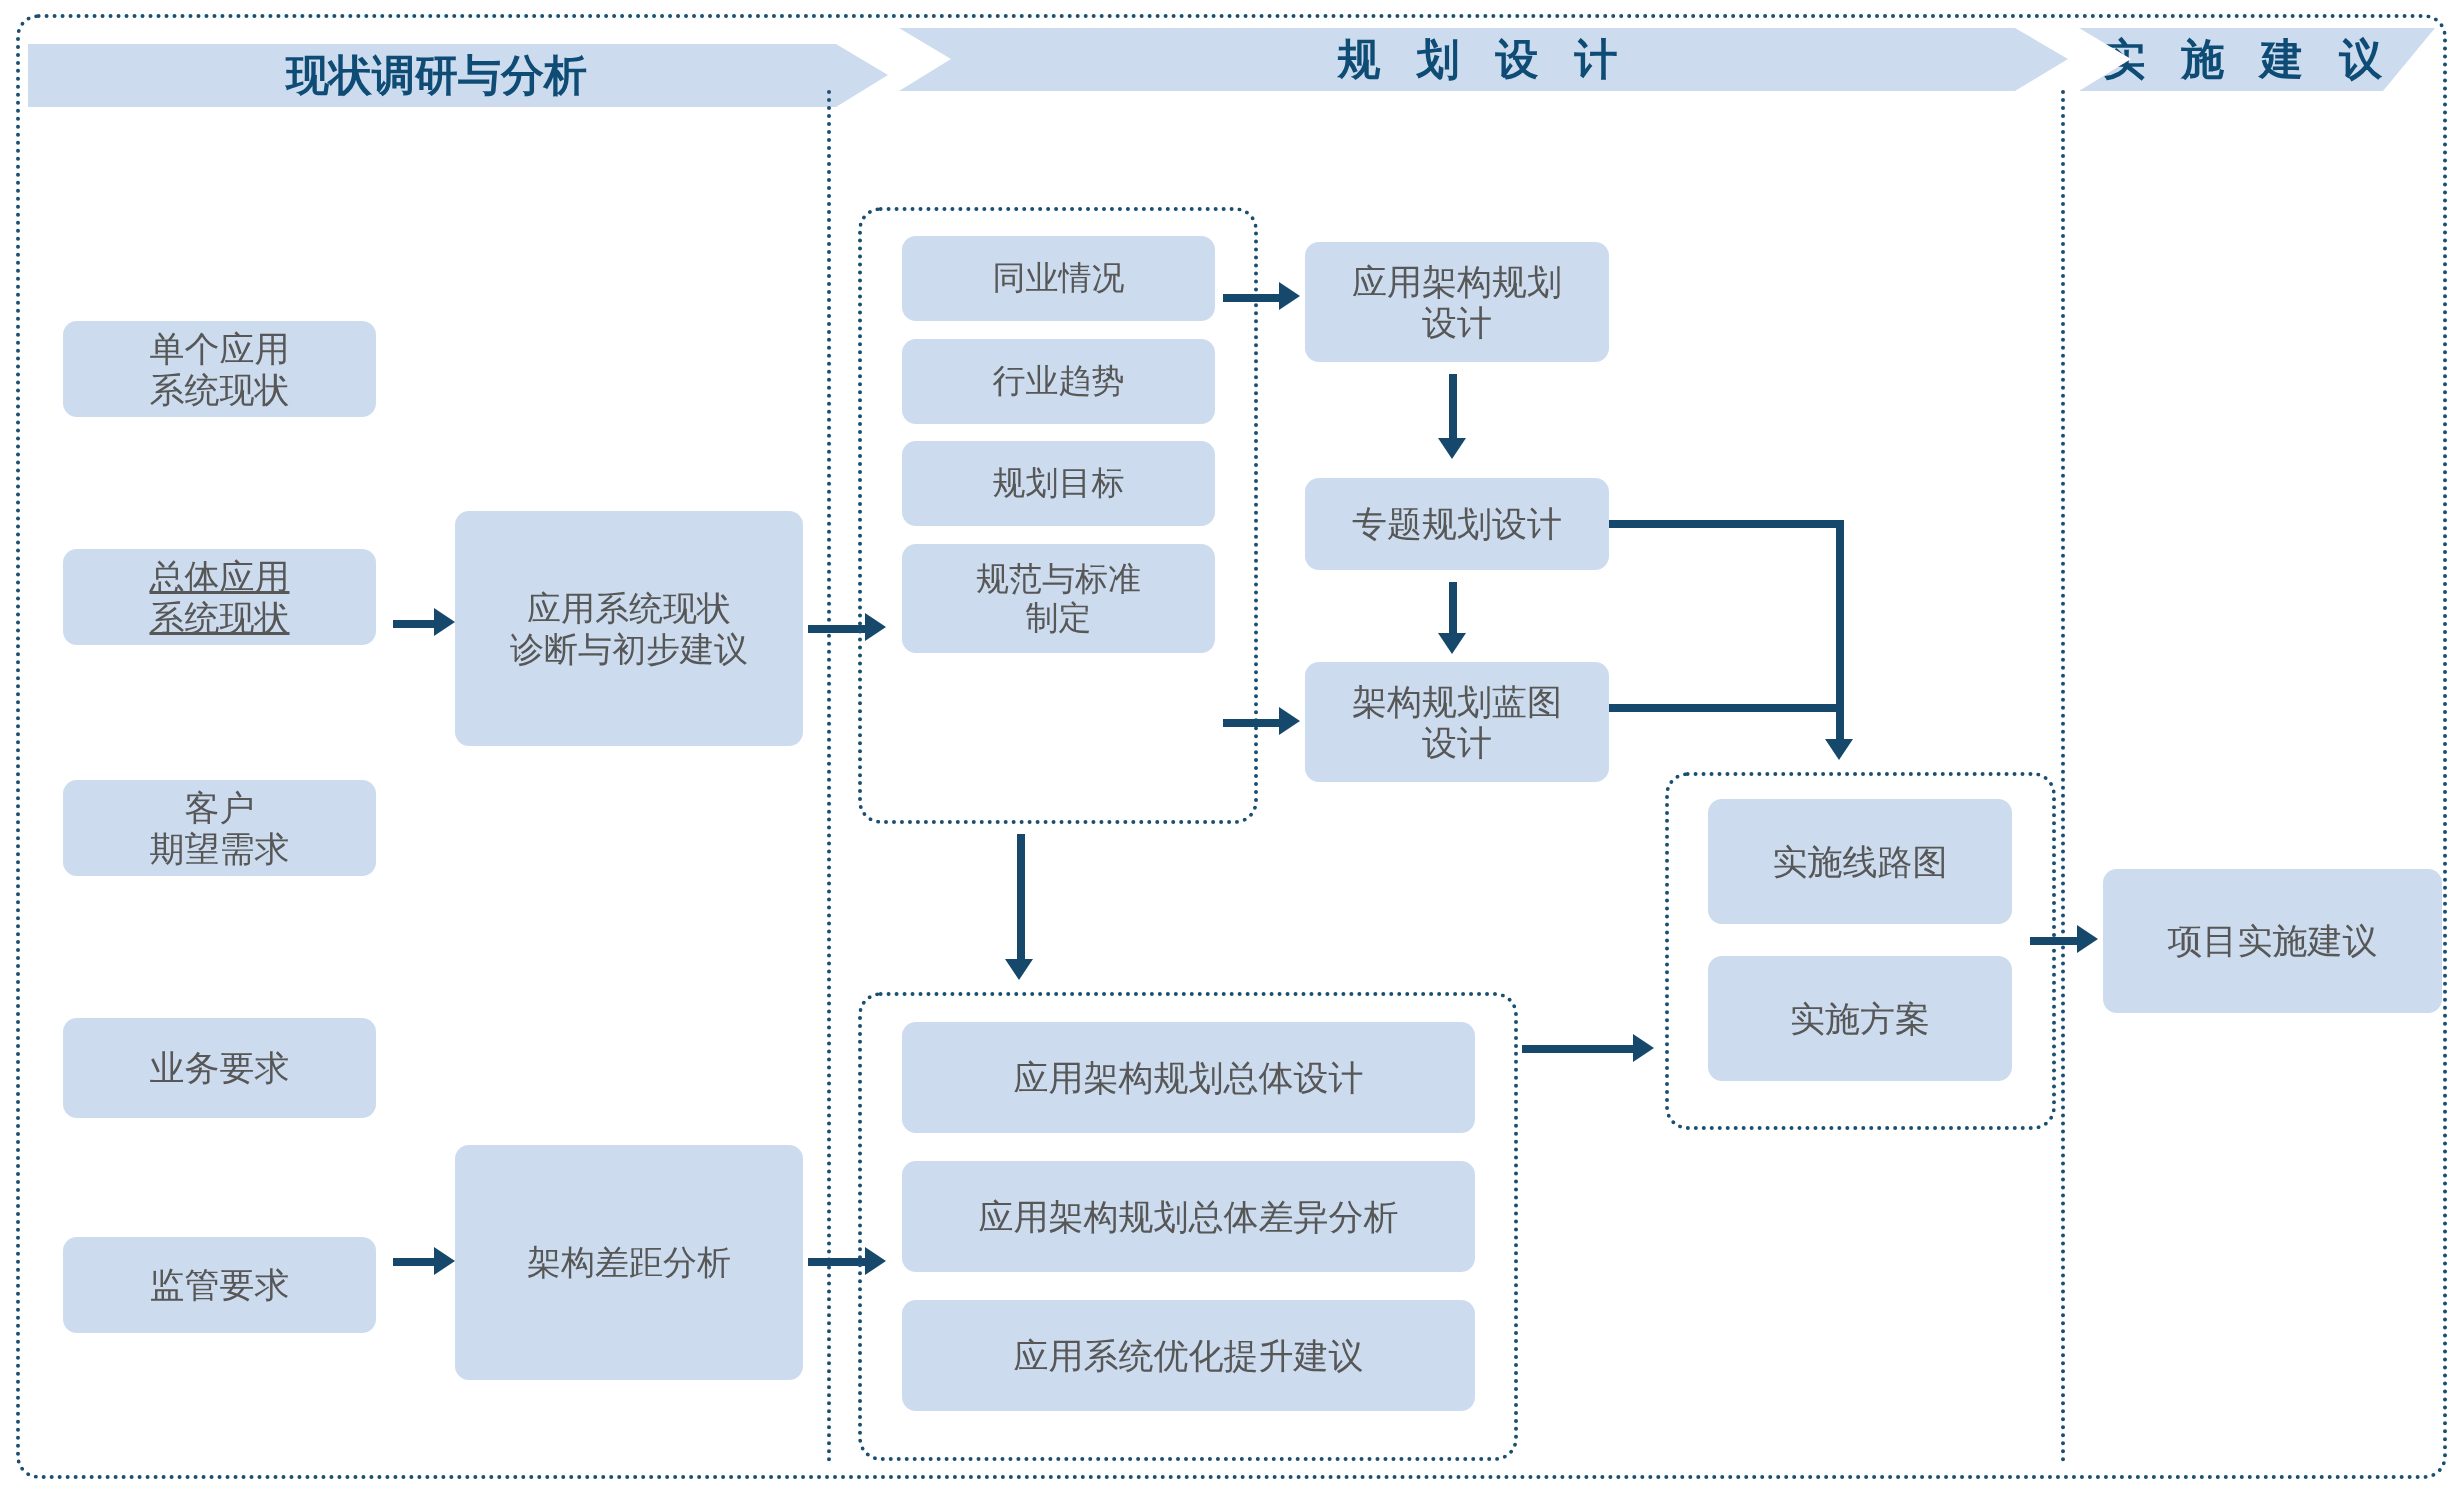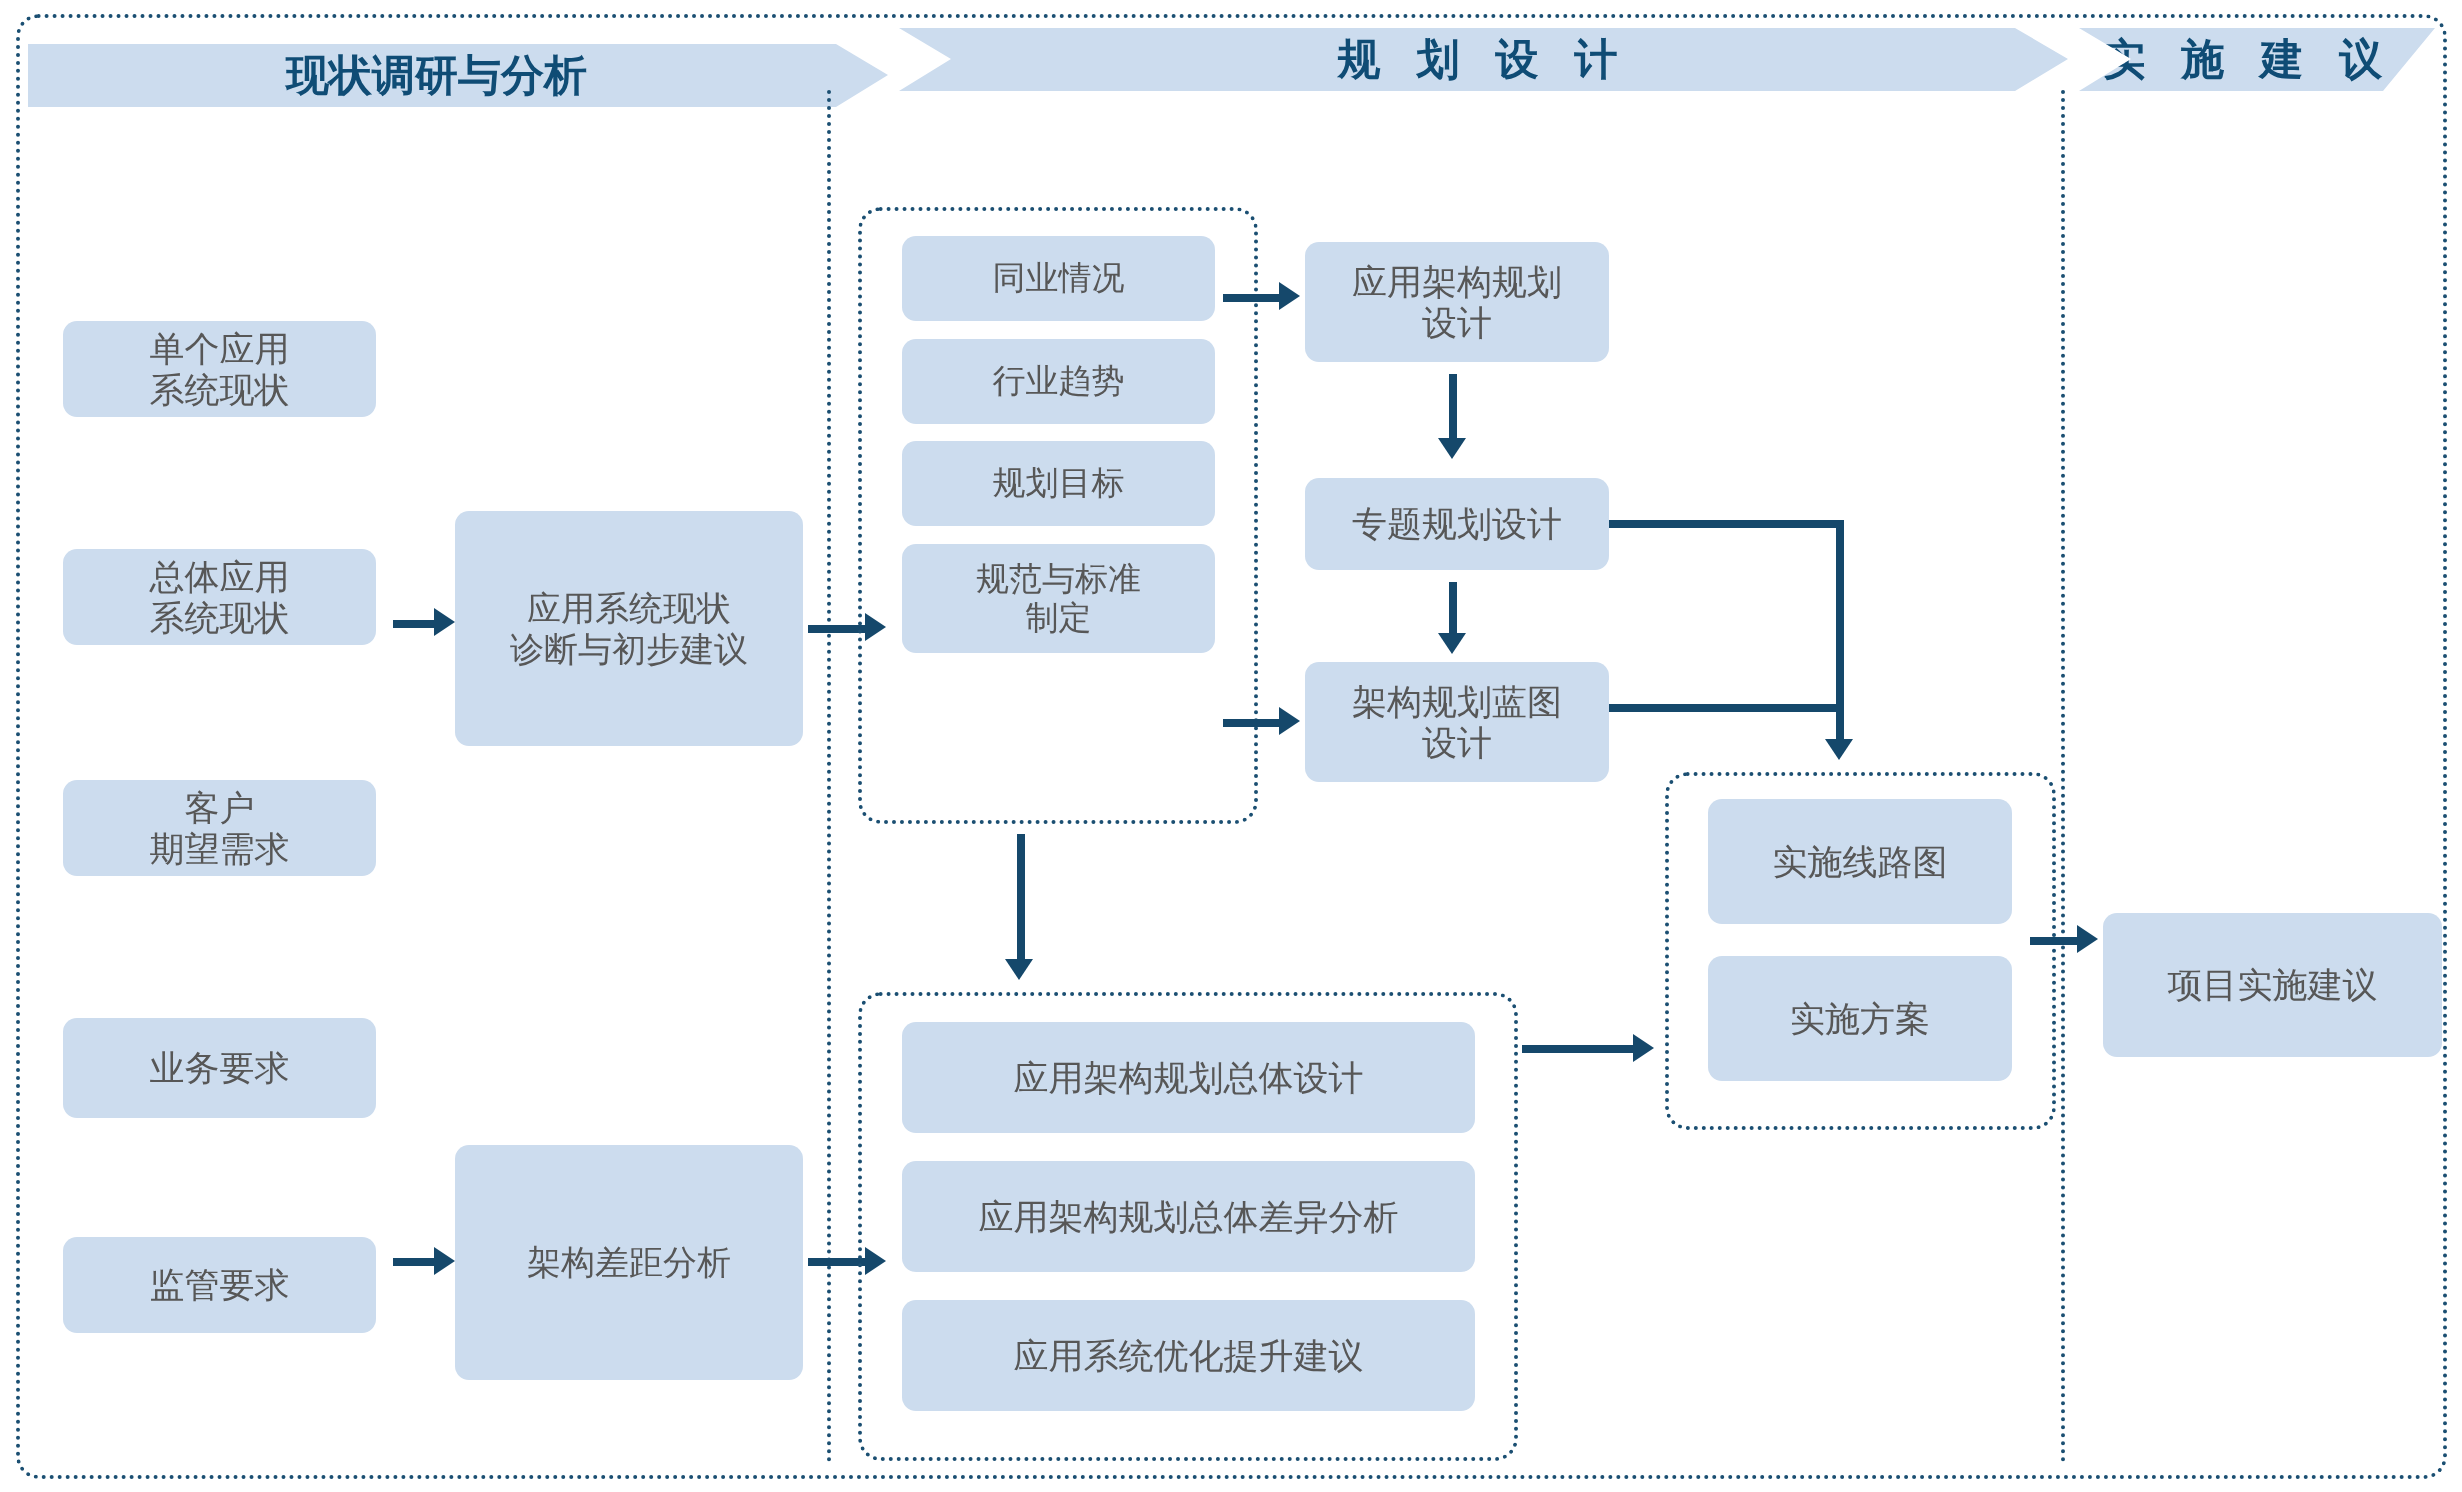--- a/index.html
+++ b/index.html
@@ -105,21 +105,21 @@
               clip-path:polygon(0 0, 356px 0, 304px 63px, 0 63px, 52px 31px);">
     <span class="band-title spaced" style="margin-right:17.4px;">实 施 建 议</span>
   </div>
 
   <div class="col-divider" style="left:827px;top:90px;height:1373px;"></div>
   <div class="col-divider" style="left:2061px;top:90px;height:1373px;"></div>
 
   <div class="node" style="left:63px;top:321px;width:313px;height:96px;">单个应用
 系统现状</div>
 
-  <div class="node" style="left:63px;top:549px;width:313px;height:96px;">总体应用
+  <div class="node" style="left:63px;top:549px;width:313px;height:96px;text-decoration:underline;">总体应用
 系统现状</div>
 
   <div class="node" style="left:63px;top:780px;width:313px;height:96px;">客户
 期望需求</div>
 
   <div class="node" style="left:63px;top:1018px;width:313px;height:100px;">业务要求</div>
 
   <div class="node" style="left:63px;top:1237px;width:313px;height:96px;">监管要求</div>
 
   <div class="node" style="left:455px;top:511px;width:348px;height:235px;font-size:34px;">应用系统现状
@@ -183,19 +183,19 @@
   <div class="node" style="left:902px;top:1022px;width:573px;height:111px;">应用架构规划总体设计</div>
   <div class="node" style="left:902px;top:1161px;width:573px;height:111px;">应用架构规划总体差异分析</div>
   <div class="node" style="left:902px;top:1300px;width:573px;height:111px;">应用系统优化提升建议</div>
 
   <div class="seg" style="left:1017px;top:834px;width:7.8px;height:129px;"></div>
   <div class="arrow-d" style="left:1005px;top:959px;"></div>
 
   <div class="seg" style="left:1522px;top:1045px;width:113px;height:7.8px;"></div>
   <div class="arrow-r" style="left:1633px;top:1034px;"></div>
 
-  <div class="node" style="left:2103px;top:869px;width:339px;height:144px;margin-top:44px;">项目实施建议</div>
+  <div class="node" style="left:2103px;top:869px;width:339px;height:144px;">项目实施建议</div>
 
   <div class="seg" style="left:2030px;top:937px;width:49px;height:7.8px;"></div>
   <div class="arrow-r" style="left:2077px;top:925px;"></div>
 
 </div>
 
 
 </body></html>

